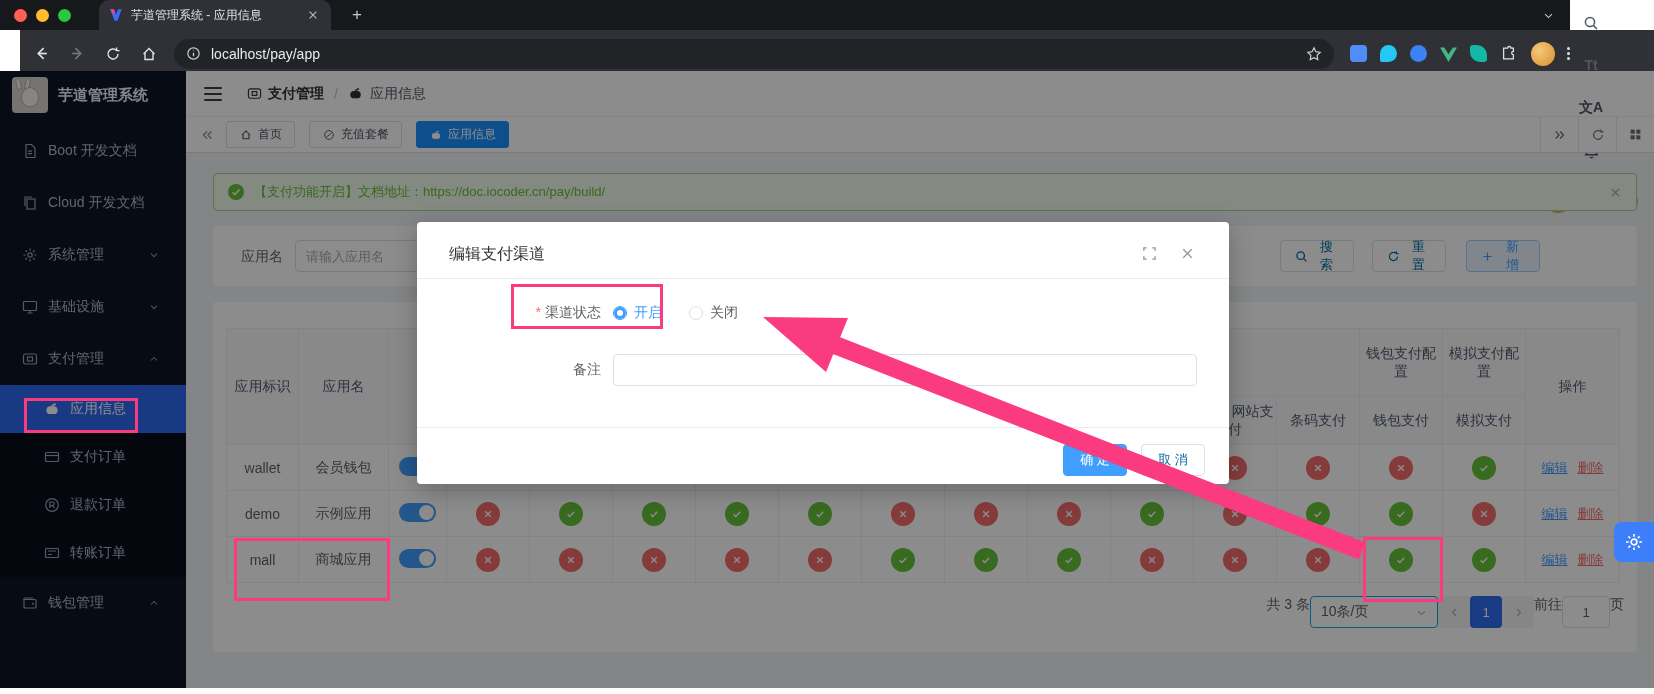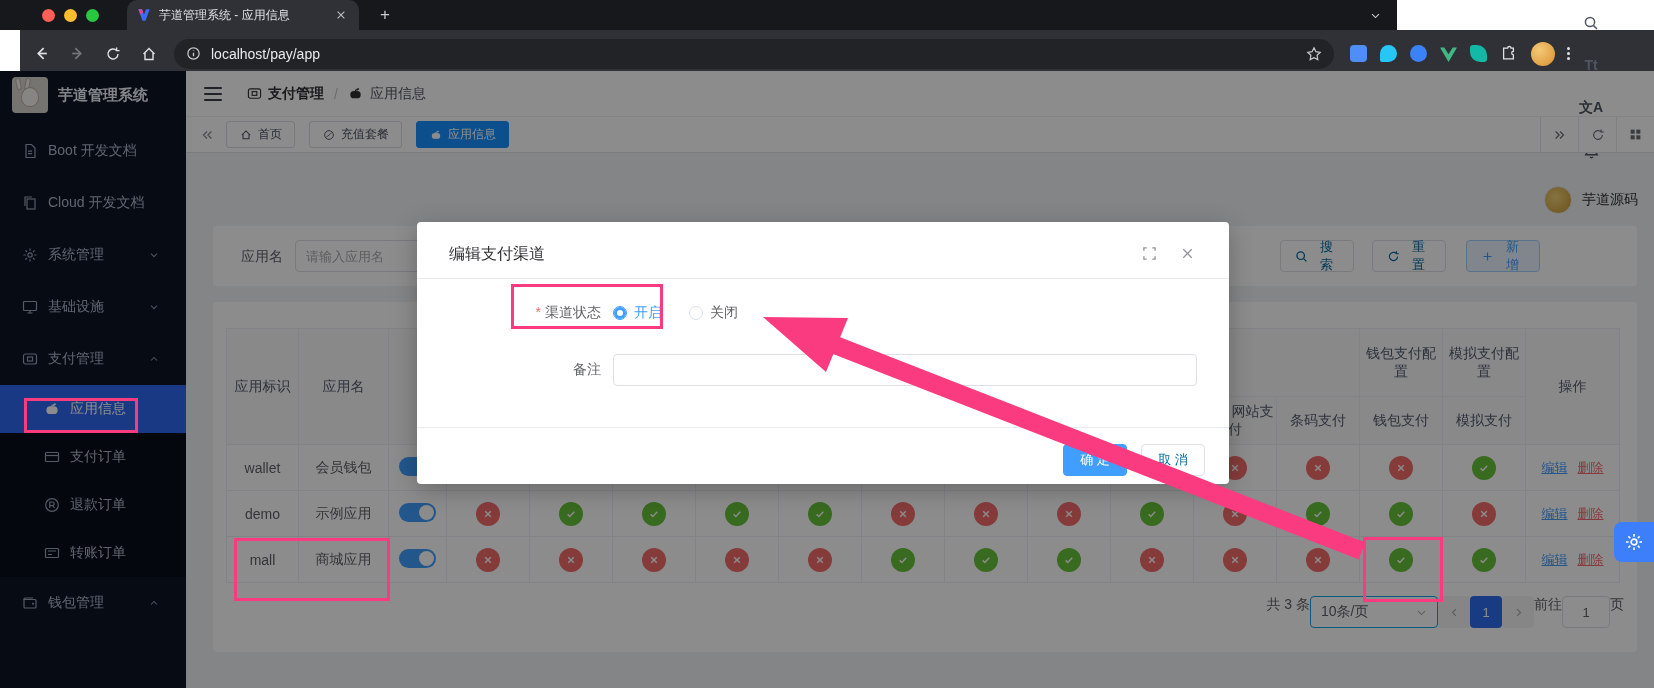--- a/index.html
+++ b/index.html
@@ -3,21 +3,21 @@
 <meta charset="utf-8">
 <style>
   * { margin:0; padding:0; box-sizing:border-box; }
   html,body { width:1654px; height:694px; overflow:hidden; }
   body { font-family:"Liberation Sans","DejaVu Sans",sans-serif; font-size:14px; }
   .stage { position:relative; width:1654px; height:694px; background:#fff; overflow:hidden; }
   svg { display:block; }
   .ico { display:inline-flex; align-items:center; justify-content:center; }
 
   
-  .tabstrip { position:absolute; left:0; top:0; width:1397px; height:30px; background:#17181c; display:flex; align-items:center;padding-left:28px; }
+  .tabstrip { position:absolute; left:0; top:0; width:1570px; height:30px; background:#17181c; display:flex; align-items:center; }
   .lights { display:flex; gap:9px; margin-left:14px; }
   .light { width:13px; height:13px; border-radius:50%; }
   .l-red{background:#ff5f57}.l-yellow{background:#febc2e}.l-green{background:#28c840}
   .btab { margin-left:28px; width:232px; height:30px; background:#2f3136; border-radius:10px 10px 0 0; display:flex; align-items:center; padding:0 10px; color:#dfe1e5; font-size:12px; }
   .btab .title { flex:1; white-space:nowrap; overflow:hidden; margin:0 8px; }
   .tclose { color:#bdc1c6; width:16px; height:16px; }
   .newtab { color:#c8cacd; font-size:17px; margin-left:14px; width:24px; text-align:center; }
   .tabchev { position:absolute; right:12px; top:5px; width:20px; height:20px; border-radius:50%; color:#c8cacd; display:flex; align-items:center; justify-content:center; }
   .toolbar { position:absolute; left:0; top:30px; width:1654px; height:47px; background:#2f3136; display:flex; align-items:center;margin-left:20px; }
   .navbtn { width:30px; height:30px; display:flex; align-items:center; justify-content:center; color:#dfe1e5; margin-left:6px; }
@@ -467,20 +467,33 @@
               <rect x="2" y="2" width="5" height="5"></rect>
               <rect x="9" y="2" width="5" height="5"></rect>
               <rect x="2" y="9" width="5" height="5"></rect>
               <rect x="9" y="9" width="5" height="5"></rect>
             </svg>
           </span>
       </span>
     </div>
 
     <div class="content">
+      <div class="banner">
+        <span class="ok-ico ico">
+            <svg width="16" height="16" viewBox="0 0 16 16">
+              <path d="M4.5 8.2l2.4 2.4 4.6-5" fill="none" stroke="#f0f9eb" stroke-width="1.6"></path>
+            </svg>
+          </span>
+        <span class="txt">【支付功能开启】文档地址：https://doc.iocoder.cn/pay/build/</span>
+        <span class="close ico">
+            <svg width="13" height="13" viewBox="0 0 16 16">
+              <path d="M3.5 3.5l9 9M12.5 3.5l-9 9" stroke="currentColor" stroke-width="1.4"></path>
+            </svg>
+          </span>
+      </div>
 
       <div class="searchcard">
         <span class="sc-label">应用名</span>
         <input class="sc-input" placeholder="请输入应用名" style="">
         <button class="btn sc-btn" style="left:1067px; width:74px;">
           <span class="ico">
               <svg width="13" height="13" viewBox="0 0 16 16">
                 <circle cx="7" cy="7" r="4.6" fill="none" stroke="currentColor" stroke-width="1.6"></circle>
                 <path d="M10.6 10.6L14 14" stroke="currentColor" stroke-width="1.6"></path>
               </svg>

